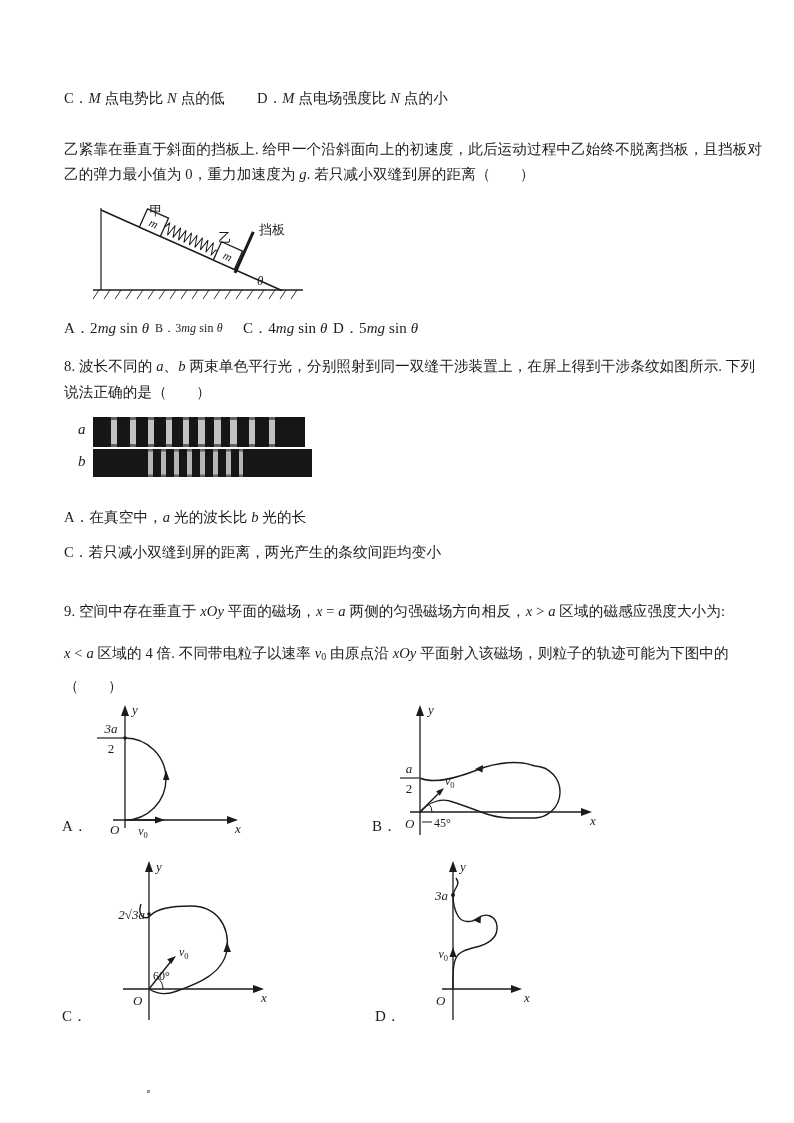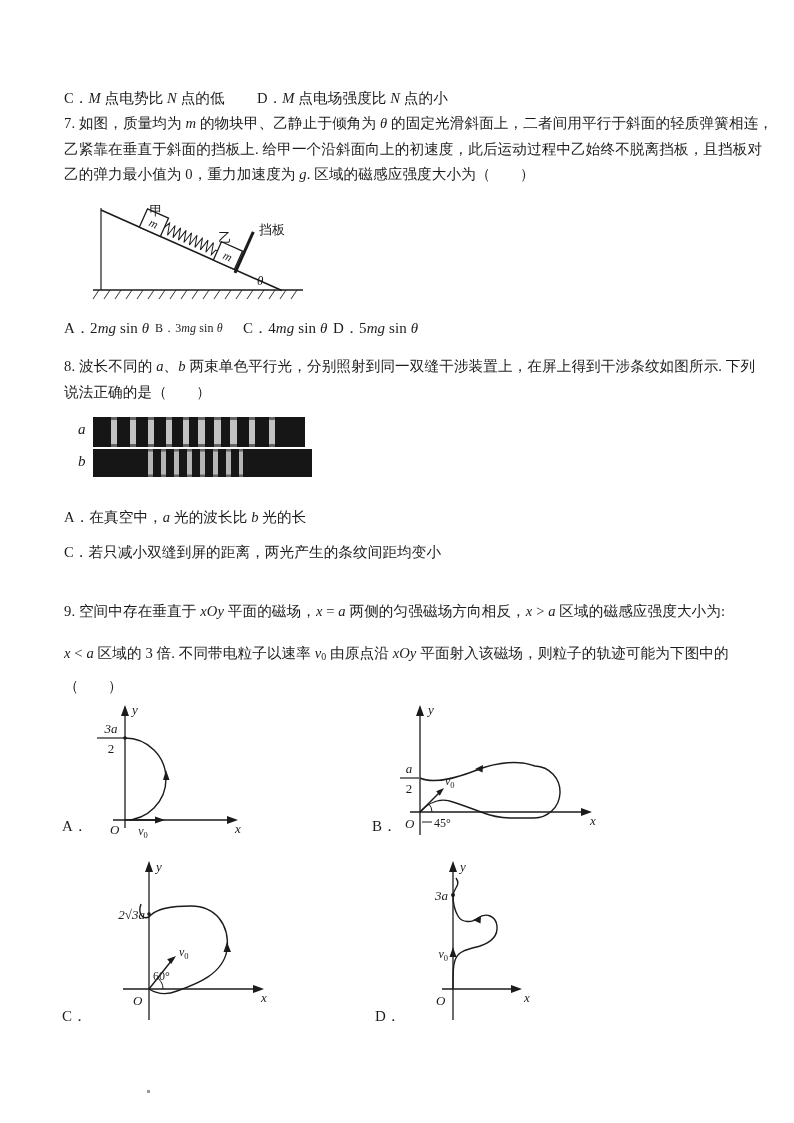--- a/index.html
+++ b/index.html
@@ -37,23 +37,22 @@
   }
 </style>
 </head>
 <body>
 
 <div class="page">
 
   <div class="line" style="left:64px;top:88px;"><span>C．</span><span class="i">M</span><span> 点电势比 </span><span class="i">N</span><span> 点的低</span></div>
   <div class="line" style="left:257px;top:88px;"><span>D．</span><span class="i">M</span><span> 点电场强度比 </span><span class="i">N</span><span> 点的小</span></div>
 
-  <div class="line" style="left:64px;top:113px;"><span>7. 如图，质量均为 </span><span class="i">m</span><span> 的物块甲、乙静止于倾角为 </span><span class="i">θ</span><span> 的固定光滑斜面上，二者间用平行于斜面的轻质弹簧相连，</span></div>
   <div class="line" style="left:64px;top:139px;"><span>乙紧靠在垂直于斜面的挡板上. 给甲一个沿斜面向上的初速度，此后运动过程中乙始终不脱离挡板，且挡板对</span></div>
-  <div class="line" style="left:64px;top:164px;"><span>乙的弹力最小值为 0，重力加速度为 </span><span class="i">g</span><span>. 区域的磁感应强度大小为（　　）</span></div>
+  <div class="line" style="left:64px;top:164px;"><span>乙的弹力最小值为 0，重力加速度为 </span><span class="i">g</span><span>. 若只减小双缝到屏的距离（　　）</span></div>
 
   <svg style="left:85px;top:198px;" width="225" height="105" viewBox="0 0 225 105">
 
     <line x1="8" y1="92" x2="218" y2="92" stroke="#1b1b1b" stroke-width="1.6"></line>
     <path stroke="#1b1b1b" stroke-width="0.9" fill="none" d="M14,92 l-6,9 M25,92 l-6,9 M36,92 l-6,9 M47,92 l-6,9 M58,92 l-6,9 M69,92 l-6,9 M80,92 l-6,9 M91,92 l-6,9 M102,92 l-6,9 M113,92 l-6,9 M124,92 l-6,9 M135,92 l-6,9 M146,92 l-6,9 M157,92 l-6,9 M168,92 l-6,9 M179,92 l-6,9 M190,92 l-6,9 M201,92 l-6,9 M212,92 l-6,9"></path>
 
     <line x1="16" y1="10" x2="16" y2="92" stroke="#1b1b1b" stroke-width="1.2"></line>
 
     <g transform="rotate(24 16 12)">
       <line x1="16" y1="12" x2="214" y2="12" stroke="#1b1b1b" stroke-width="1.6"></line>
@@ -114,21 +113,21 @@
       <rect x="150" y="0" width="69" height="28"></rect>
     </g>
     <rect x="55" y="0" width="95" height="2.5" fill="#161616" opacity="0.5"></rect>
     <rect x="55" y="25.5" width="95" height="2.5" fill="#161616" opacity="0.5"></rect>
   </svg>
 
   <div class="line" style="left:64px;top:491px;margin-top:16px;"><span>A．在真空中，</span><span class="i">a</span><span> 光的波长比 </span><span class="i">b</span><span> 光的长</span></div>
   <div class="line" style="left:64px;top:542px;"><span>C．若只减小双缝到屏的距离，两光产生的条纹间距均变小</span></div>
 
   <div class="line" style="left:64px;top:601px;"><span>9. 空间中存在垂直于 </span><span class="i">xOy</span><span> 平面的磁场，</span><span class="i">x</span><span> = </span><span class="i">a</span><span> 两侧的匀强磁场方向相反，</span><span class="i">x</span><span> &gt; </span><span class="i">a</span><span> 区域的磁感应强度大小为:</span></div>
-  <div class="line" style="left:64px;top:643px;"><span class="i">x</span><span> &lt; </span><span class="i">a</span><span> 区域的 3 倍. 不同带电粒子以速率 </span><span class="i">v</span><span class="sub">0</span><span> 由原点沿 </span><span class="i">xOy</span><span> 平面射入该磁场，则粒子的轨迹可能为下图中的</span></div>
+  <div class="line" style="left:64px;top:643px;"><span class="i">x</span><span> &lt; </span><span class="i">a</span><span> 区域的 4 倍. 不同带电粒子以速率 </span><span class="i">v</span><span class="sub">0</span><span> 由原点沿 </span><span class="i">xOy</span><span> 平面射入该磁场，则粒子的轨迹可能为下图中的</span></div>
   <div class="line" style="left:64px;top:676px;"><span>（　　）</span></div>
 
   <svg style="left:85px;top:700px;" width="160" height="140" viewBox="0 0 160 140">
     <line x1="40" y1="128" x2="40" y2="10" stroke="#1b1b1b" stroke-width="1.3"></line>
     <polygon points="36,16 40,5 44,16" fill="#1b1b1b"></polygon>
     <text x="47" y="14" font-size="13" class="it">y</text>
     <line x1="28" y1="120" x2="146" y2="120" stroke="#1b1b1b" stroke-width="1.3"></line>
     <polygon points="142,116 153,120 142,124" fill="#1b1b1b"></polygon>
     <text x="150" y="133" font-size="13" class="it">x</text>
     <text x="25" y="134" font-size="13" class="it">O</text>

